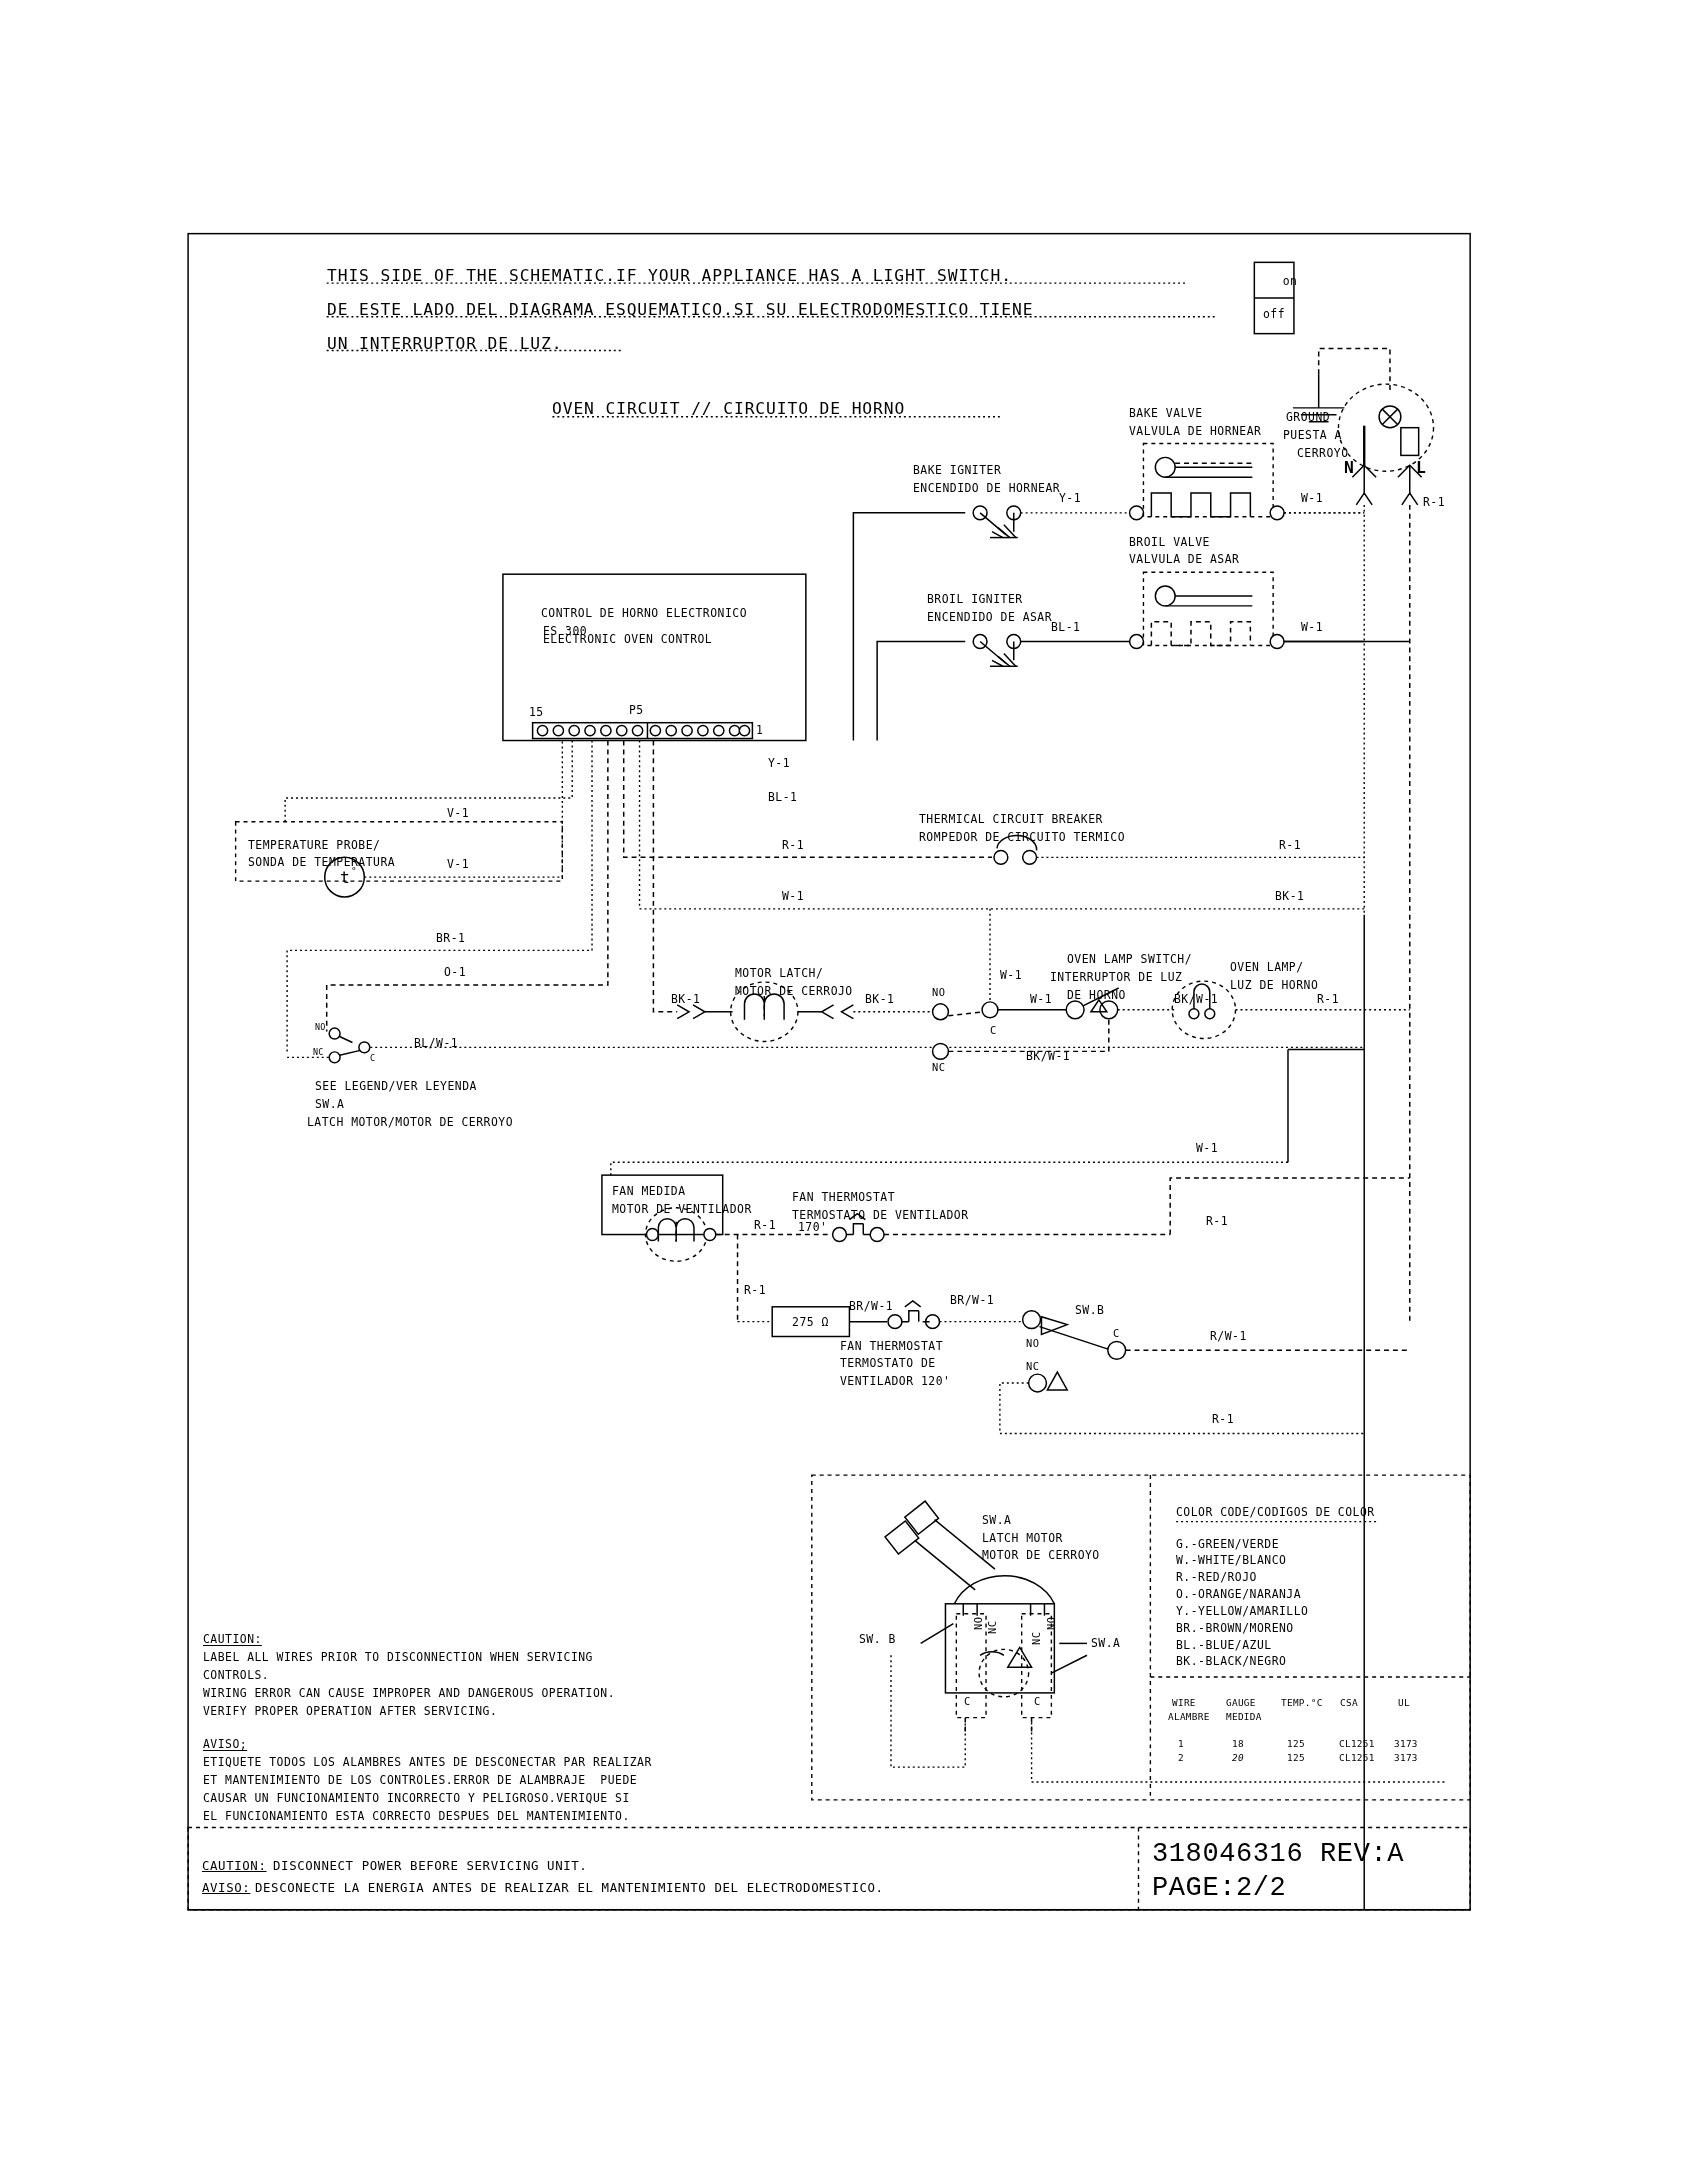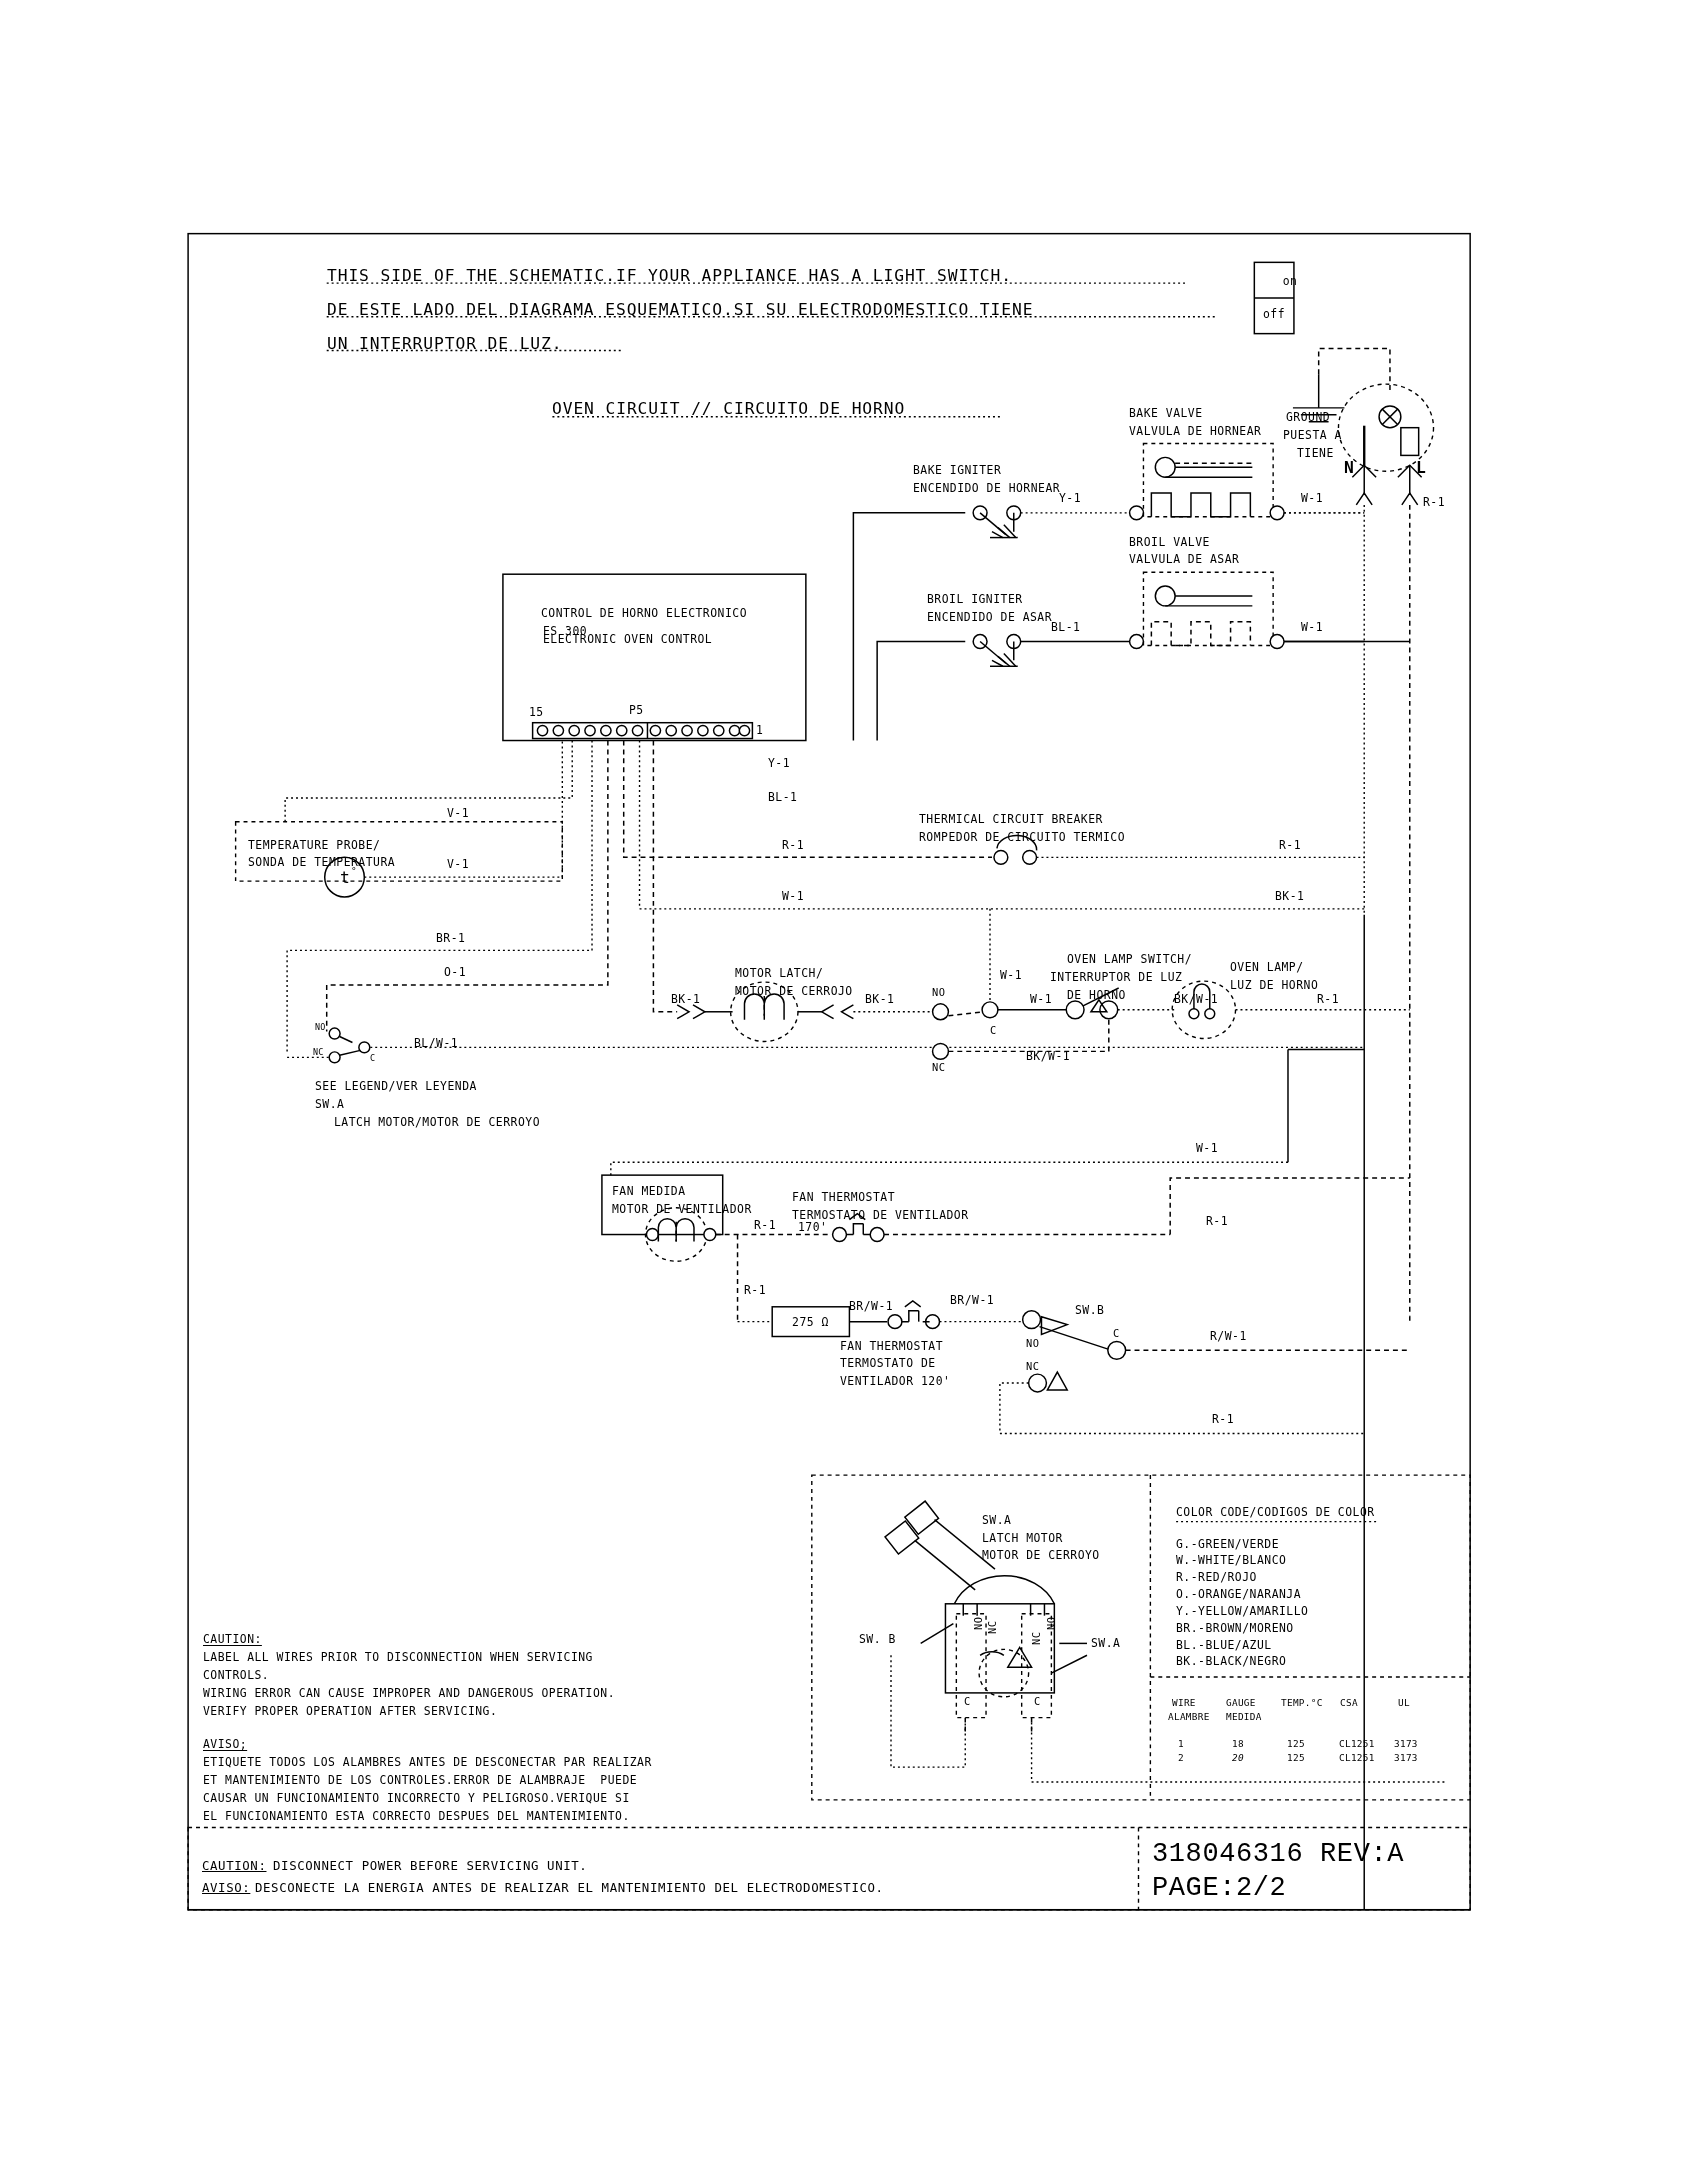--- a/index.html
+++ b/index.html
@@ -359,21 +359,21 @@
 <div class="lbl t11" style="left:1129px; top:406px;">BAKE VALVE</div>
 <div class="lbl t11" style="left:1129px; top:424px;">VALVULA DE HORNEAR</div>
 
 <div class="lbl t11" style="left:927px; top:592px;">BROIL IGNITER</div>
 <div class="lbl t11" style="left:927px; top:610px;">ENCENDIDO DE ASAR</div>
 <div class="lbl t11" style="left:1129px; top:535px;">BROIL VALVE</div>
 <div class="lbl t11" style="left:1129px; top:552px;">VALVULA DE ASAR</div>
 
 <div class="lbl t11" style="left:1286px; top:410px;">GROUND</div>
 <div class="lbl t11" style="left:1283px; top:428px;">PUESTA A</div>
-<div class="lbl t11" style="left:1297px; top:446px;">TIENE</div>
+<div class="lbl t11" style="left:1297px; top:446px;">CERROYO</div>
 <div class="lbl t16" style="left:1344px; top:457px; font-weight:bold;">N</div>
 <div class="lbl t16" style="left:1416px; top:457px; font-weight:bold;">L</div>
 
 <div class="lbl t11" style="left:248px; top:838px;">TEMPERATURE PROBE/</div>
 <div class="lbl t11" style="left:248px; top:855px;">SONDA DE TEMPERATURA</div>
 <div class="lbl t16" style="left:340px; top:867px;">t</div>
 <div class="lbl t9" style="left:351px; top:865px;">°</div>
 
 <div class="lbl t11" style="left:919px; top:812px;">THERMICAL CIRCUIT BREAKER</div>
 <div class="lbl t11" style="left:919px; top:830px;">ROMPEDOR DE CIRCUITO TERMICO</div>
@@ -390,21 +390,21 @@
 <div class="lbl t10" style="left:932px; top:986px;">NO</div>
 <div class="lbl t10" style="left:932px; top:1061px;">NC</div>
 <div class="lbl t10" style="left:990px; top:1024px;">C</div>
 
 <div class="lbl t8" style="left:315px; top:1022px;">NO</div>
 <div class="lbl t8" style="left:313px; top:1047px;">NC</div>
 <div class="lbl t8" style="left:370px; top:1053px;">C</div>
 
 <div class="lbl t11" style="left:315px; top:1079px;">SEE LEGEND/VER LEYENDA</div>
 <div class="lbl t11" style="left:315px; top:1097px;">SW.A</div>
-<div class="lbl t11" style="left:334px; top:1115px;text-align:center;">LATCH MOTOR/MOTOR DE CERROYO</div>
+<div class="lbl t11" style="left:307px; top:1115px;text-align:center;">LATCH MOTOR/MOTOR DE CERROYO</div>
 
 <div class="lbl t11" style="left:612px; top:1184px;">FAN MEDIDA</div>
 <div class="lbl t11" style="left:612px; top:1202px;">MOTOR DE VENTILADOR</div>
 <div class="lbl t11" style="left:792px; top:1190px;">FAN THERMOSTAT</div>
 <div class="lbl t11" style="left:792px; top:1208px;">TERMOSTATO DE VENTILADOR</div>
 <div class="lbl t11" style="left:798px; top:1220px;">170'</div>
 
 <div class="lbl t11 ctr" style="left:772px; top:1315px; width:77px;">275 Ω</div>
 <div class="lbl t11" style="left:840px; top:1339px;">FAN THERMOSTAT</div>
 <div class="lbl t11" style="left:840px; top:1356px;">TERMOSTATO DE</div>

